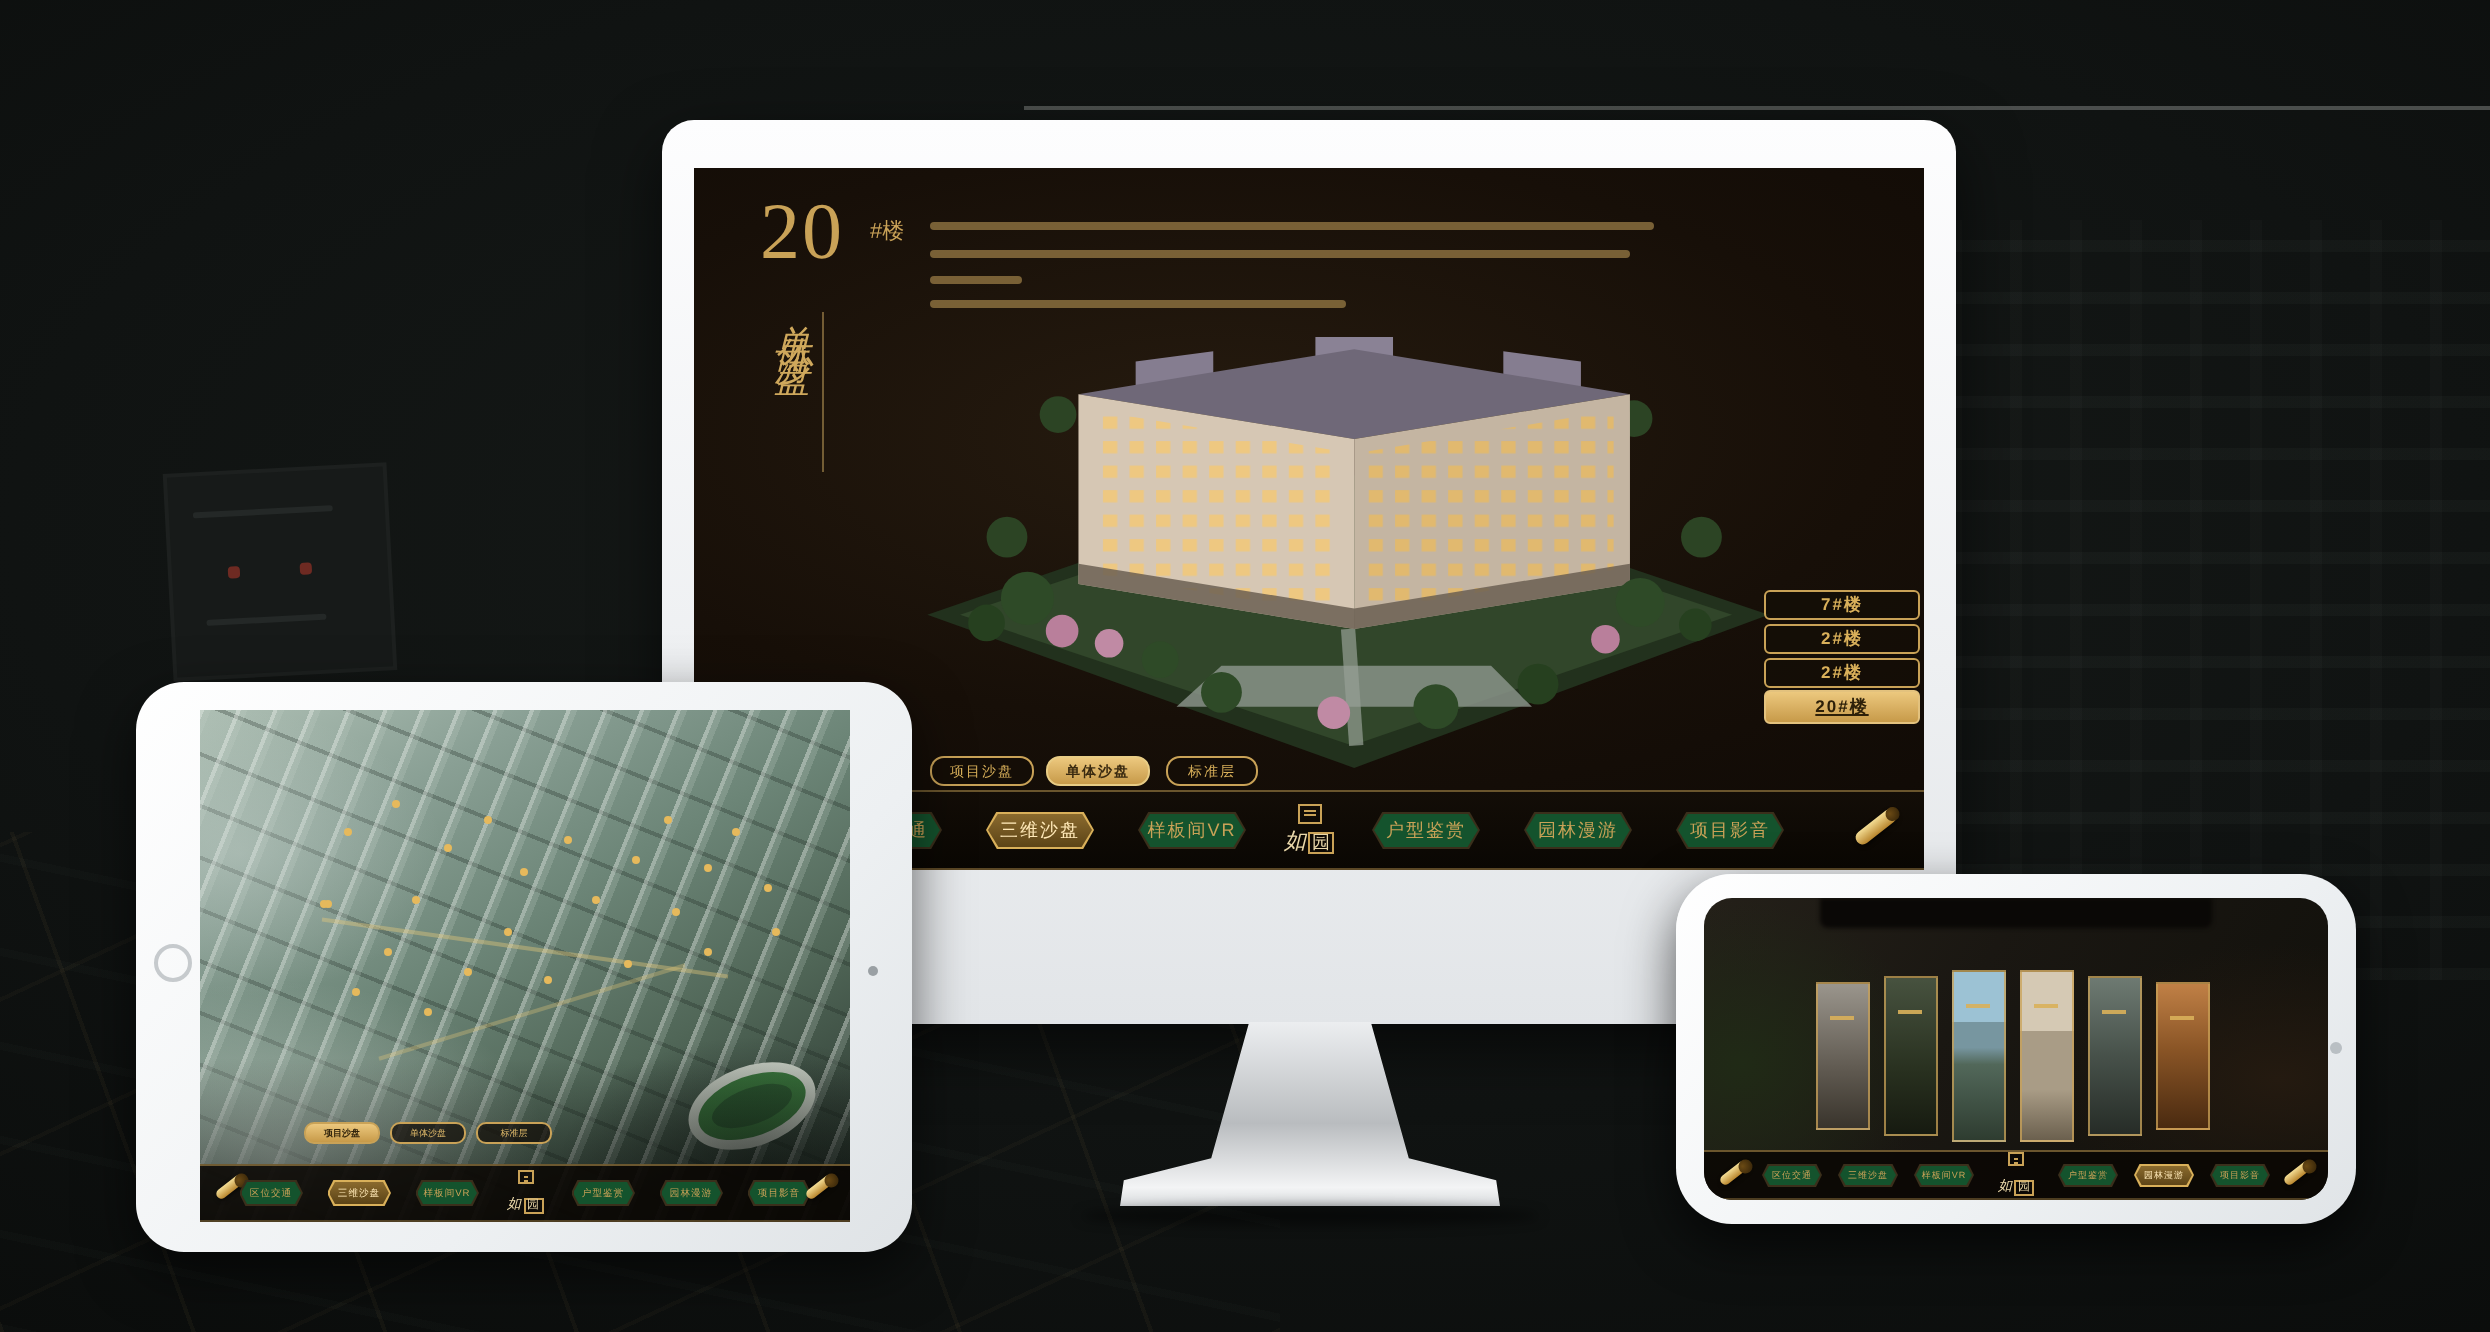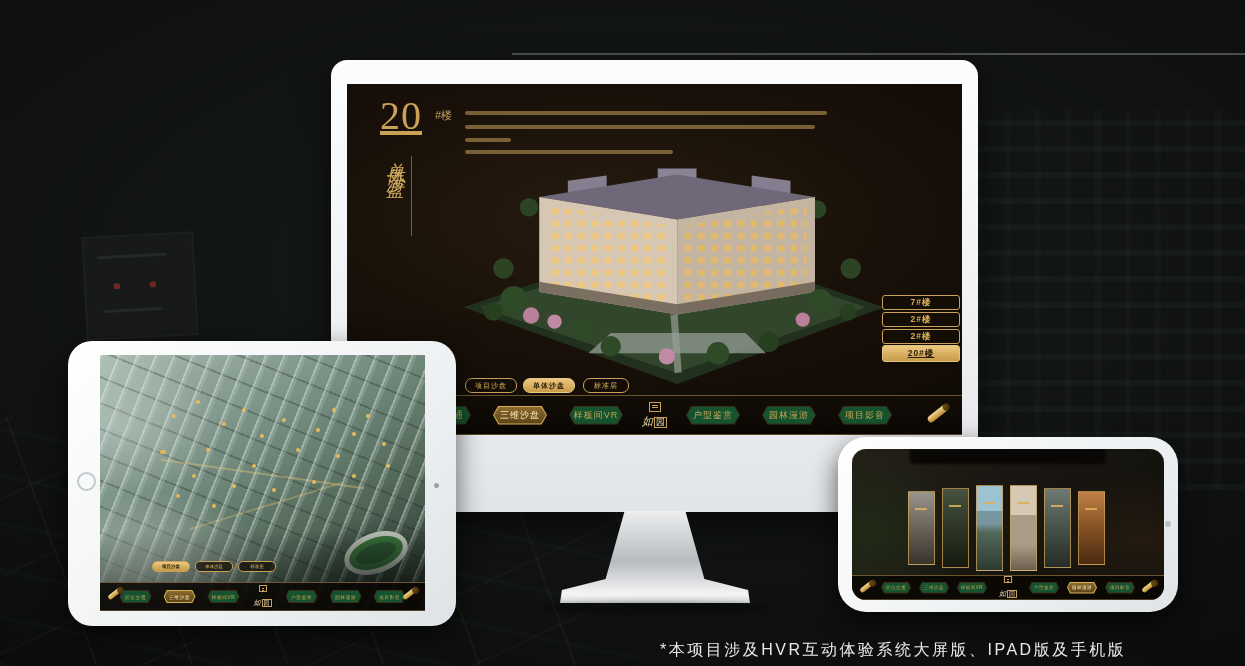--- a/index.html
+++ b/index.html
@@ -54,21 +54,21 @@
     background:linear-gradient(#fdfdfe,#eef0f2 60%,#e2e5e8);box-shadow:0 12px 32px rgba(0,0,0,.6);}
   .monitor-stand{left:560px;top:511px;width:190px;height:92px;
     clip-path:polygon(34% 0,66% 0,76% 74%,99% 86%,100% 100%,0 100%,1% 86%,24% 74%);
     background:linear-gradient(#eceef0,#b9bcbf 55%,#f3f4f5 90%,#d7dadc);}
   .stand-shadow{left:540px;top:603px;width:230px;height:10px;border-radius:50%;
     background:rgba(0,0,0,.45);filter:blur(3px);}
   .monitor-screen{left:16px;top:24px;width:615px;height:351px;overflow:hidden;position:absolute;
     background:radial-gradient(120% 90% at 42% 38%, #261b0f 0%, #170f08 45%, #0b0704 100%);}
 
   
-  .s-num{left:33px;top:8px;font-family:"Liberation Serif",serif;font-size:40px;color:#c9a257;letter-spacing:1px;text-decoration:underline;}
+  .s-num{left:33px;top:8px;font-family:"Liberation Serif",serif;font-size:40px;color:#c9a257;letter-spacing:1px;}
   .s-unit{left:88px;top:24px;font-size:11px;color:#c9a257;}
   .s-vtitle{left:36px;top:64px;height:130px;writing-mode:vertical-rl;font-family:"DejaVu Serif",serif;
     font-style:italic;font-size:18px;letter-spacing:6px;color:#cfa85c;}
   .s-vbar{left:64px;top:72px;width:1px;height:80px;background:#8a6f3e;opacity:.8;}
   .desc-line{height:3.5px;background:#8a6f3e;opacity:.85;border-radius:2px;left:118px;}
   .dl1{top:27px;width:362px;} .dl2{top:41px;width:350px;} .dl3{top:54px;width:46px;} .dl4{top:66px;width:208px;}
 
   .bldg-svg{left:110px;top:62px;width:430px;height:240px;}
 
   .bldg-btn{left:535px;width:76px;height:13px;border:1px solid #c9a257;border-radius:3px;
@@ -346,14 +346,13 @@
             <div class="hexinner">园林漫游</div>
           </div>
         <div class="hexitem">
             <div class="hexinner">项目影音</div>
           </div>
         <div class="scroll-icon scroll-r"></div>
       </div>
     </div>
   </div>
 
-  <div class="abs footnote">*本项目涉及HVR互动体验系统大屏版、IPAD版及手机版</div>
 </div>
 
 </body></html>

